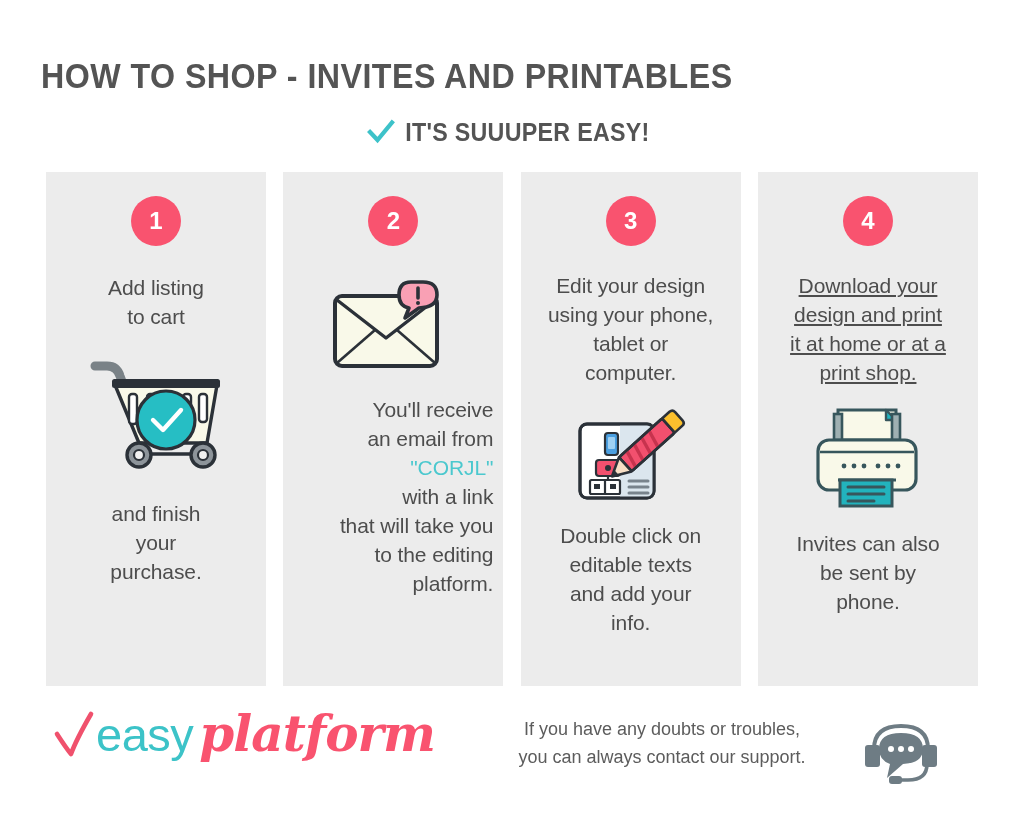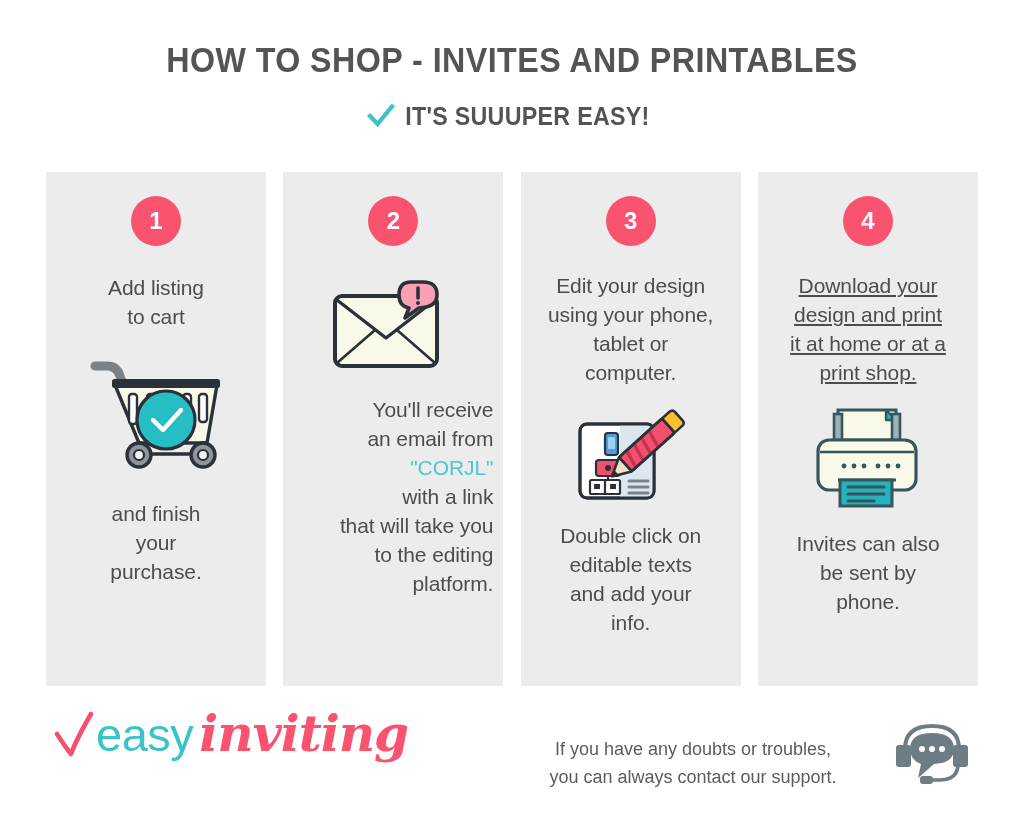--- a/index.html
+++ b/index.html
@@ -10,22 +10,22 @@
     width: 1024px;
     height: 819px;
     background: #ffffff;
     font-family: "Liberation Sans", sans-serif;
     overflow: hidden;
     position: relative;
   }
 
   
   .header {
-    padding-top: 40px;
-    text-align: center;
+    padding-top: 56px;
+    text-align: left;
   }
   .main-title {
     font-family: "Liberation Sans", sans-serif;
     font-size: 35px;
     font-weight: bold;
     letter-spacing: 0.5px;
     color: #545454;
     margin: 0;
     transform: scaleX(0.92);
     white-space: nowrap;
@@ -145,24 +145,24 @@
     font-style: italic;
     font-size: 50px;
     color: #f9536f;
     font-weight: bold;
     letter-spacing: -1px;
     line-height: 1;
     margin-left: 6px;
   }
   .support {
     position: absolute;
-    left: 528px;
+    left: 497px;
     top: 20px;
     display: flex;
-    align-items: flex-end;
+    align-items: flex-start;
     gap: 36px;
   }
   .support-text {
     font-size: 18px;
     color: #5c5c5c;
     line-height: 1.55;
     text-align: center;
     width: 330px;
   }
 </style>
@@ -323,21 +323,21 @@
 
 <div class="footer">
 
   <div class="logo">
     <span>
       <svg width="44" height="56" viewBox="0 0 44 56">
         <path d="M5 30 Q14 44 19 50 Q24 36 39 10" fill="none" stroke="#f0516d" stroke-width="4.6" stroke-linecap="round" stroke-linejoin="round"></path>
       </svg>
     </span>
     <span class="logo-easy">easy</span>
-    <span class="logo-inviting">inviting</span>
+    <span class="logo-inviting">platform</span>
   </div>
 
   <div class="support">
     <div class="support-text">If you have any doubts or troubles,<br>you can always contact our support.</div>
     <span>
       <svg width="76" height="72" viewBox="0 0 76 72">
 
         <path d="M11 42 L11 33 Q11 10 38 10 Q65 10 65 33 L65 42" fill="none" stroke="#6e7c84" stroke-width="4"></path>
 
         <rect x="2" y="29" width="15" height="22" rx="3" fill="#6e7c84"></rect>

